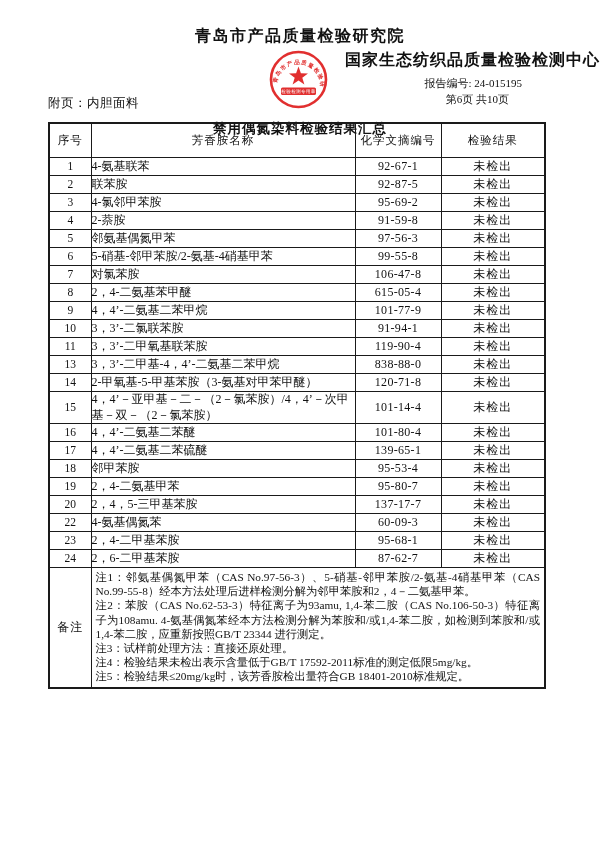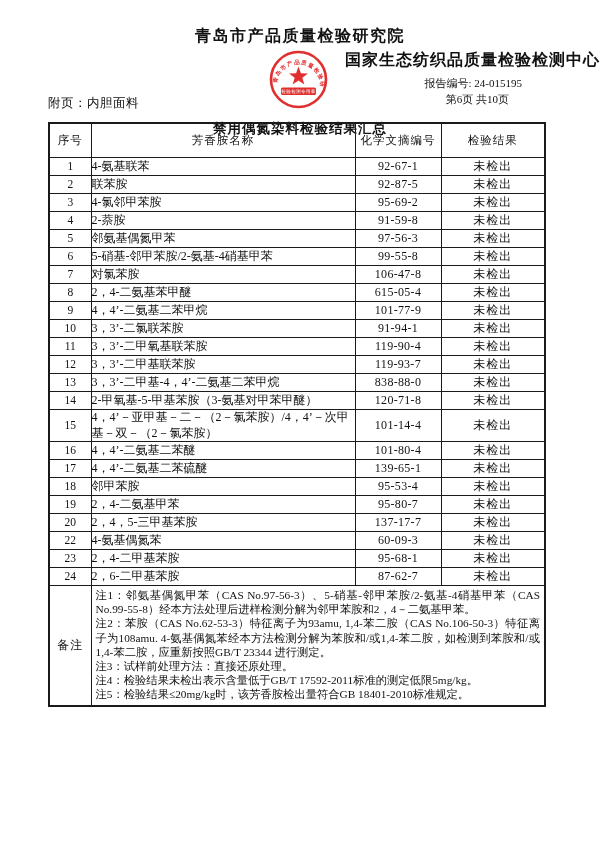--- a/index.html
+++ b/index.html
@@ -155,26 +155,20 @@
           <td class="c-cas">91-94-1</td>
           <td class="c-res">未检出</td>
         </tr>
         <tr>
           <td class="c-idx">11</td>
           <td class="c-name">3，3’-二甲氧基联苯胺</td>
           <td class="c-cas">119-90-4</td>
           <td class="c-res">未检出</td>
         </tr>
         <tr>
-          <td class="c-idx">12</td>
-          <td class="c-name">3，3’-二甲基联苯胺</td>
-          <td class="c-cas">119-93-7</td>
-          <td class="c-res">未检出</td>
-        </tr>
-        <tr>
           <td class="c-idx">13</td>
           <td class="c-name">3，3’-二甲基-4，4’-二氨基二苯甲烷</td>
           <td class="c-cas">838-88-0</td>
           <td class="c-res">未检出</td>
         </tr>
         <tr>
           <td class="c-idx">14</td>
           <td class="c-name">2-甲氧基-5-甲基苯胺（3-氨基对甲苯甲醚）</td>
           <td class="c-cas">120-71-8</td>
           <td class="c-res">未检出</td>

